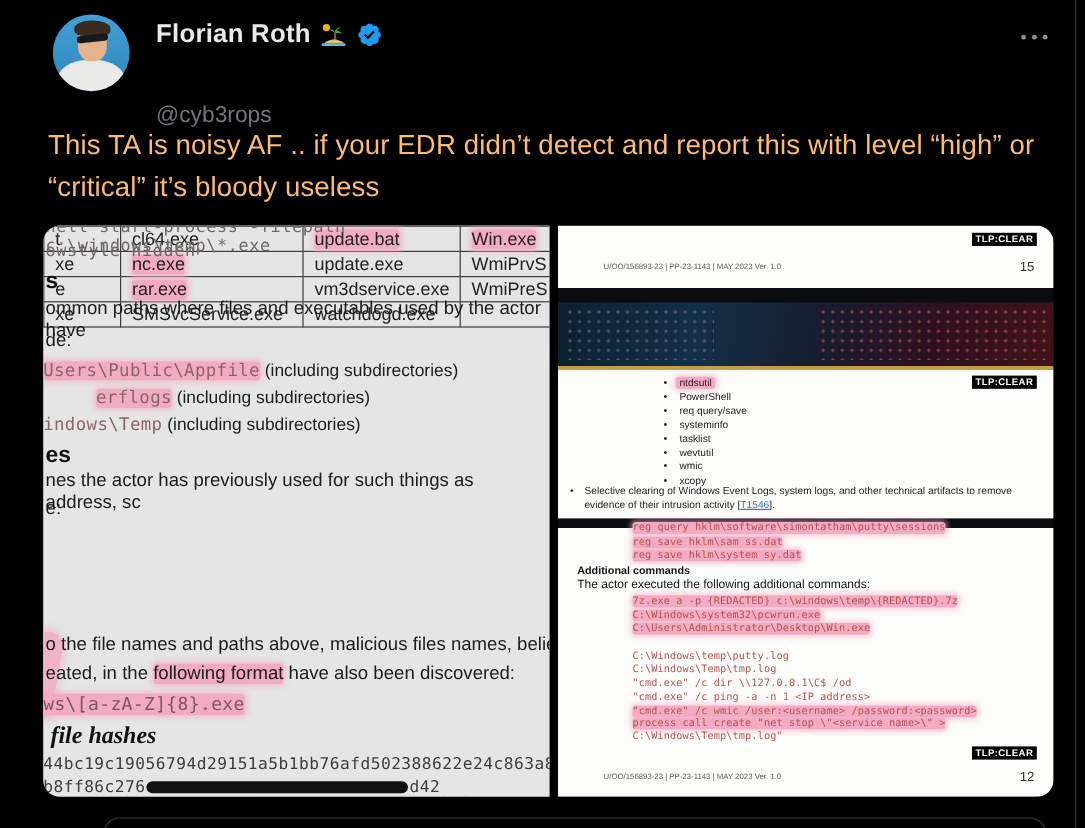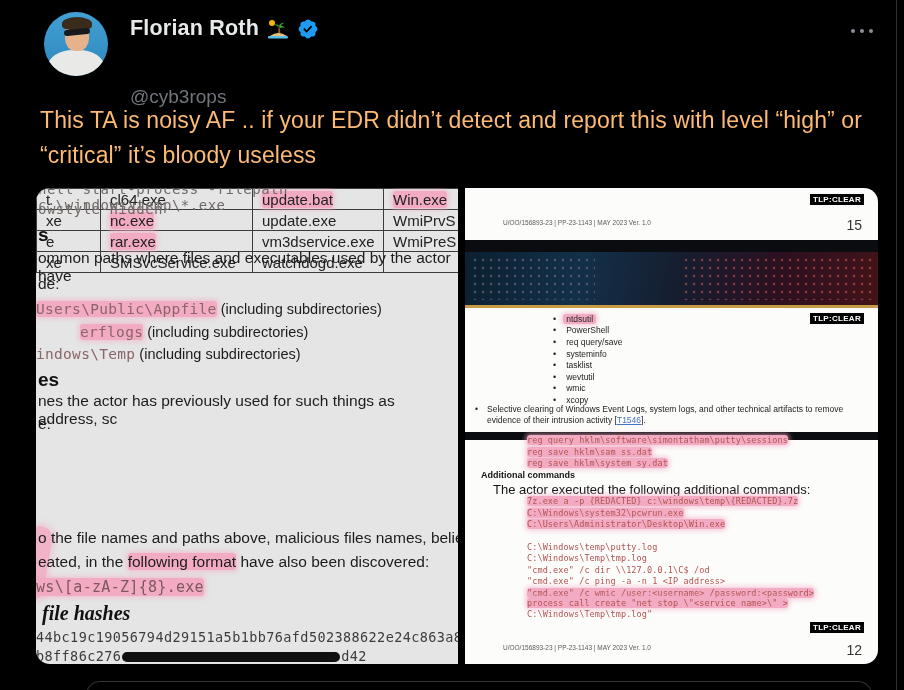--- a/index.html
+++ b/index.html
@@ -61,21 +61,21 @@
   .ld-hash.h1 { top:441px; } .ld-hash.h2 { top:460px; } .ld-hash.h3 { top:474px; }
   .redaction { display:inline-block; width:218px; height:10px; background:#101010; border-radius:5px; vertical-align:middle; margin:0 1px; }
   .streak { top:338px; left:-12px; width:24px; height:74px; background:#f3abc3; opacity:.85;
     border-radius:12px; transform:rotate(10deg); box-shadow:0 0 6px 3px rgba(243,171,195,.5); }
 
   
   .panel-right > div { position:absolute; }
   .tlp { position:absolute; background:#000; color:#fff; font-weight:bold; font-size:8px;
     padding:1px 3px; letter-spacing:.3px; }
   .doc-ref { position:absolute; font-size:6.5px; color:#5a5a5a; }
-  .pageno { position:absolute; font-size:14px; color:#333; }
+  .pageno { position:absolute; font-size:11px; color:#333; }
   .secA { top:0; left:0; right:0; height:52px; background:#fcfcfb; }
   .banner { top:64px; left:0; right:0; height:56px;
     background:linear-gradient(100deg,#0b2030 0%,#133049 28%,#161d2f 52%,#2d1020 76%,#421318 100%); }
   .banner::after { content:""; position:absolute; left:0; right:0; bottom:0; height:3px; background:#c79b44; }
   .dotgrid { position:absolute; top:4px; height:44px;
     background-image:radial-gradient(circle, rgba(225,95,100,.5) 1px, transparent 1.7px);
     background-size:8px 8px; }
   .dg-l { left:6px; width:124px; background-image:radial-gradient(circle, rgba(140,120,150,.5) 1px, transparent 1.7px); }
   .dg-r { right:6px; width:190px; }
   .banner-title { position:relative; text-align:center; padding-top:23px; font-size:11.5px; color:#dfe3e8; }
@@ -85,21 +85,21 @@
   .tool::before { content:"•"; margin-right:7px; font-size:9px; color:#222; }
   .tool .t-label { padding:0 3px; }
   .clearing { position:absolute; top:96px; left:22px; width:376px; font-size:8.5px; line-height:10.8px; color:#222; }
   .clearing::before { content:"•"; position:absolute; left:-12px; top:0; }
   .doc-link { color:#4472c4; text-decoration:underline; }
   .secC { top:252px; left:0; right:0; height:224px; background:#fcfcfb; }
   .cmd { position:absolute; left:62px; font-family:"DejaVu Sans Mono", monospace; font-size:8.5px;
     color:#b0534f; letter-spacing:.1px; white-space:nowrap; }
   .cmd.clip { top:-5px; }
   .sc-h { position:absolute; top:30px; left:16px; font-size:9px; font-weight:bold; color:#141414; }
-  .sc-d { position:absolute; top:42px; left:16px; font-size:13px; color:#141414;margin-left:12px; }
+  .sc-d { position:absolute; top:42px; left:16px; font-size:10px; color:#141414; }
 
   
   .v-badge { width:22px; height:22px; }
   .island { width:24px; height:24px; }
 </style>
 </head>
 <body>
 
 <div class="col-border"></div>
 

